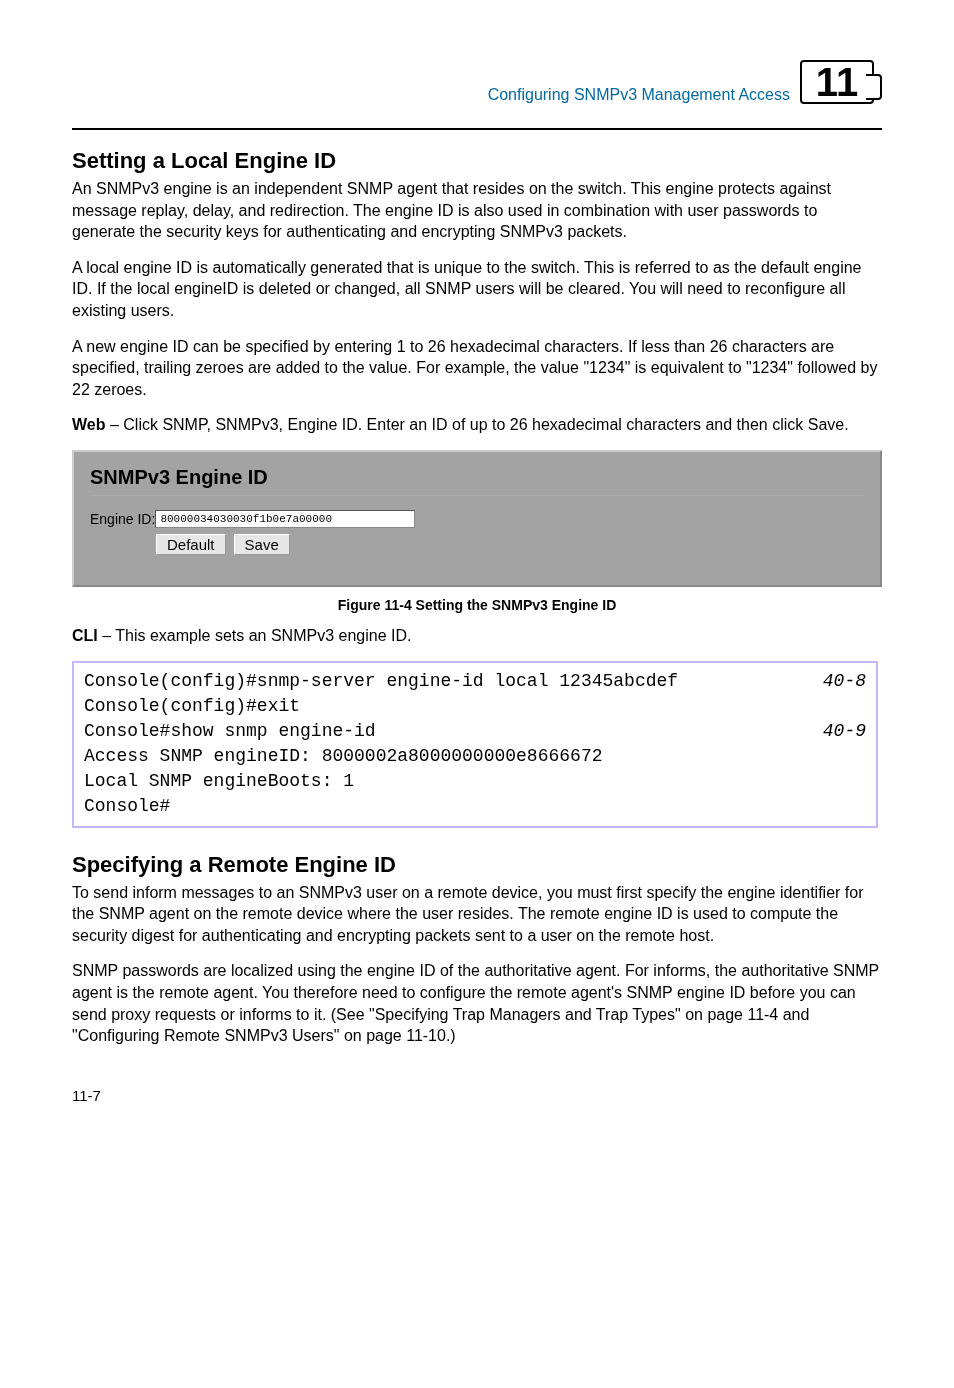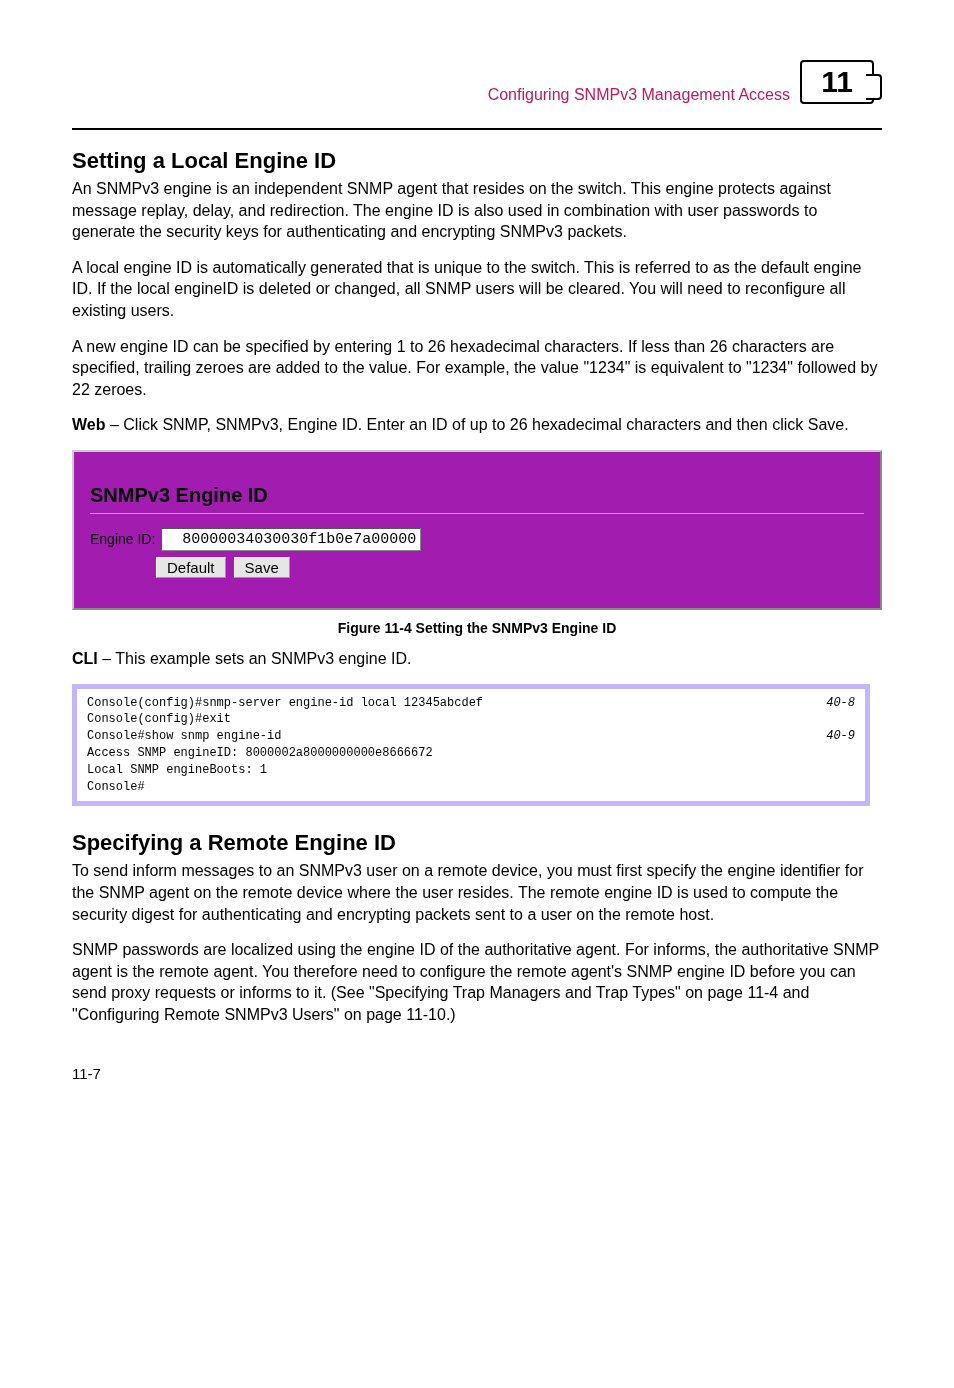--- a/index.html
+++ b/index.html
@@ -16,21 +16,21 @@
   }
   .header-row {
     display: flex;
     justify-content: flex-end;
     align-items: center;
     gap: 10px;
     margin-bottom: 18px;
   }
   .header-text {
     font-size: 16px;
-    color: #be185d;
+    color: #0369a1;
     margin-top: 20px;
   }
   .chapter-badge {
     position: relative;
     width: 82px;
     height: 50px;
   }
   .chapter-badge .shadow {
     position: absolute;
     left: 0;
@@ -55,21 +55,21 @@
   }
   .chapter-badge .num {
     position: absolute;
     left: 0;
     top: 0;
     width: 74px;
     height: 44px;
     display: flex;
     align-items: center;
     justify-content: center;
-    font-size: 30px;
+    font-size: 40px;
     font-weight: bold;
     font-family: "Arial Black", Arial, sans-serif;
   }
   .header-line {
     border: none;
     border-top: 2px solid #000;
     margin: 0 0 18px 0;
   }
   h2.section {
     font-size: 22px;
@@ -80,56 +80,54 @@
     font-size: 16px;
     line-height: 1.35;
     margin: 4px 0 14px 0;
   }
   p.body b { font-weight: bold; text-align: center; }
   .widget-frame {
     border-top: 2px solid #ccc;
     border-left: 2px solid #ccc;
     border-right: 2px solid #888;
     border-bottom: 2px solid #888;
-    background: #a21caf;
-    padding: 28px 16px 30px 16px;
+    background: #a3a3a3;
+    padding: 10px 16px 30px 16px;
     margin: 4px 0 10px 0;
   }
   .widget-title {
     font-size: 20px;
     font-family: Verdana, sans-serif;
     font-weight: bold;
     margin: 4px 0 6px 0;
   }
   .widget-hr {
     border: none;
     border-top: 1px solid #aaa;
     margin: 0 0 14px 0;
   }
   .form-row {
     display: flex;
     align-items: center;
-    gap: 6px;
     margin-bottom: 6px;
   }
   .form-label {
     font-size: 14px;
     font-family: Verdana, sans-serif;
     white-space: nowrap;
   }
   .text-input {
     font-family: "Courier New", monospace;
-    font-size: 15px;
+    font-size: 11px;
     padding: 2px 4px;
     border: 1px solid #888;
     border-top-color: #555;
     border-left-color: #555;
     width: 250px;
     background: #fff;
-    text-align: right;
   }
   .btn-row {
     margin-left: 66px;
     display: flex;
     gap: 8px;
   }
   .btn {
     font-size: 15px;
     font-family: Verdana, sans-serif;
     padding: 1px 10px;
@@ -139,27 +137,27 @@
     border-left-color: #fff;
     cursor: pointer;
   }
   .figure-caption {
     text-align: center;
     font-size: 14px;
     font-weight: bold;
     margin: 6px 0 12px 0;
   }
   .code-block {
-    border: 5px solid #c4b5fd;
+    border: 2px solid #c4b5fd;
     padding: 6px 10px;
     font-family: "Courier New", monospace;
-    font-size: 12px;
+    font-size: 18px;
     line-height: 1.4;
     white-space: pre;
-    margin: 4px 12px 24px 0;
+    margin: 4px 4px 24px 0;
     overflow: hidden;
   }
   .code-line {
     display: flex;
     justify-content: space-between;
   }
   .code-ref {
     font-style: italic;
   }
   .page-num {

